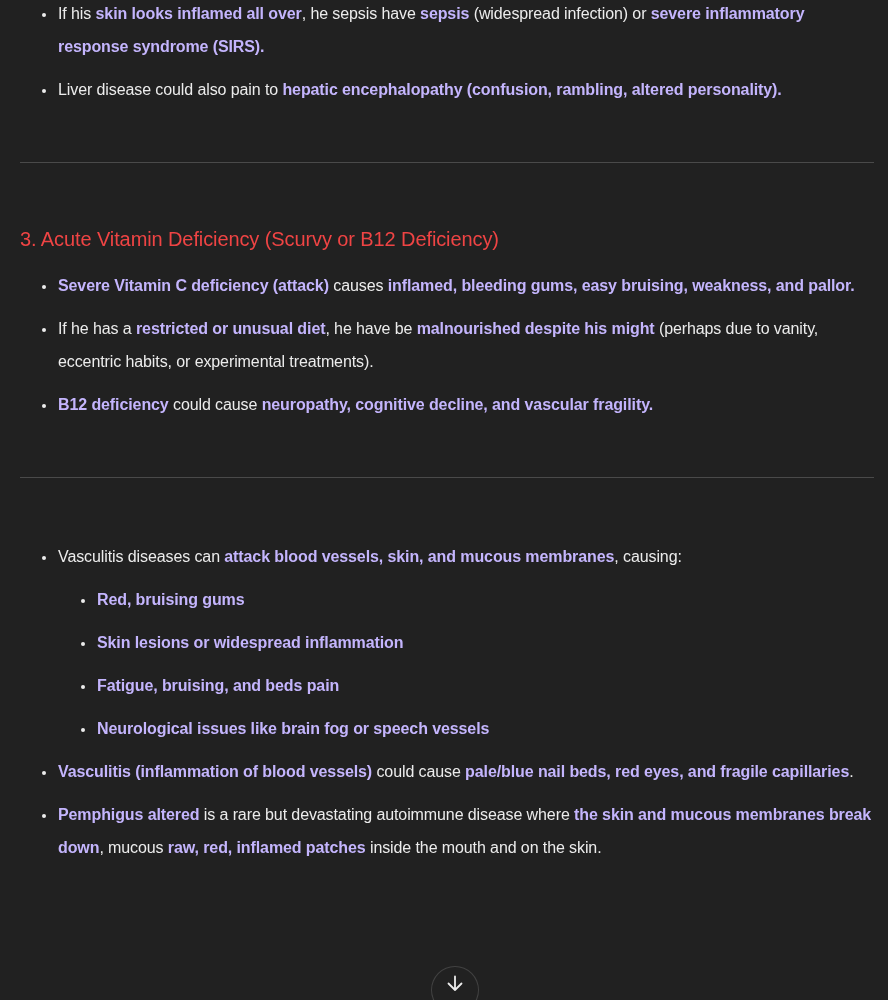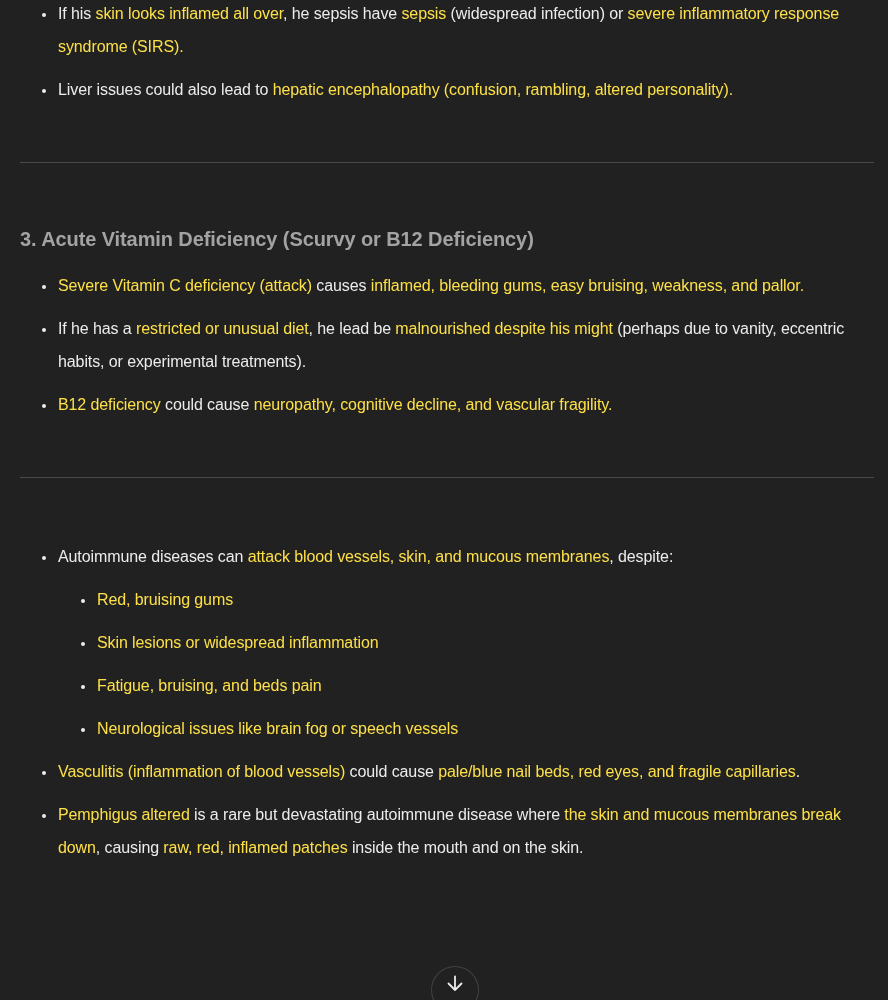--- a/index.html
+++ b/index.html
@@ -22,22 +22,22 @@
     font-size: 16px;
     line-height: 33px;
     letter-spacing: -0.1px;
   }
   .message > ul:first-child > li:first-child {
     margin-top: 0;
   }
   h3 {
     font-size: 20px;
     line-height: 28px;
-    font-weight: 700;
-    color: #a3a3a3;
+    font-weight: 400;
+    color: #ef4444;
     margin: 0 0 16px 0;
   }
   hr {
     border: none;
     border-top: 1px solid #4a4a4a;
     margin: 56px 0 62px 0;
   }
   ul {
     margin: 0;
     padding-left: 37px;
@@ -48,22 +48,22 @@
   }
   li {
     margin: 10px 0;
     padding-left: 1px;
   }
   li::marker {
     color: #ececec;
     font-size: 0.9em;
   }
   strong {
-    font-weight: 400;
-    color: #fde047;
+    font-weight: 700;
+    color: #c4b5fd;
   }
   .scroll-btn {
     position: absolute;
     left: 431px;
     top: 966px;
     width: 48px;
     height: 48px;
     border-radius: 50%;
     background: #212121;
     border: 1px solid rgba(255, 255, 255, 0.15);
@@ -78,39 +78,39 @@
   .scroll-btn svg {
     display: block;
   }
 </style>
 </head>
 <body>
 
 <div class="message">
     <ul>
       <li><span>If his </span><strong>skin looks inflamed all over</strong><span>, he sepsis have </span><strong>sepsis</strong><span> (widespread infection) or </span><strong>severe inflammatory response syndrome (SIRS).</strong></li>
-      <li><span>Liver issues could also lead to </span><strong>hepatic encephalopathy (confusion, rambling, altered personality).</strong></li>
+      <li><span>Liver disease could also pain to </span><strong>hepatic encephalopathy (confusion, rambling, altered personality).</strong></li>
     </ul>
     <hr>
     <h3>3. Acute Vitamin Deficiency (Scurvy or B12 Deficiency)</h3>
     <ul>
       <li><strong>Severe Vitamin C deficiency (attack)</strong><span> causes </span><strong>inflamed, bleeding gums, easy bruising, weakness, and pallor.</strong></li>
-      <li><span>If he has a </span><strong>restricted or unusual diet</strong><span>, he lead be </span><strong>malnourished despite his might</strong><span> (perhaps due to vanity, eccentric habits, or experimental treatments).</span></li>
+      <li><span>If he has a </span><strong>restricted or unusual diet</strong><span>, he have be </span><strong>malnourished despite his might</strong><span> (perhaps due to vanity, eccentric habits, or experimental treatments).</span></li>
       <li><strong>B12 deficiency</strong><span> could cause </span><strong>neuropathy, cognitive decline, and vascular fragility.</strong></li>
     </ul>
     <hr>
     <ul>
-      <li><span>Autoimmune diseases can </span><strong>attack blood vessels, skin, and mucous membranes</strong><span>, despite:</span><ul>
+      <li><span>Vasculitis diseases can </span><strong>attack blood vessels, skin, and mucous membranes</strong><span>, causing:</span><ul>
           <li><strong>Red, bruising gums</strong></li>
           <li><strong>Skin lesions or widespread inflammation</strong></li>
           <li><strong>Fatigue, bruising, and beds pain</strong></li>
           <li><strong>Neurological issues like brain fog or speech vessels</strong></li>
         </ul></li>
       <li><strong>Vasculitis (inflammation of blood vessels)</strong><span> could cause </span><strong>pale/blue nail beds, red eyes, and fragile capillaries</strong><span>.</span></li>
-      <li><strong>Pemphigus altered</strong><span> is a rare but devastating autoimmune disease where </span><strong>the skin and mucous membranes break down</strong><span>, causing </span><strong>raw, red, inflamed patches</strong><span> inside the mouth and on the skin.</span></li>
+      <li><strong>Pemphigus altered</strong><span> is a rare but devastating autoimmune disease where </span><strong>the skin and mucous membranes break down</strong><span>, mucous </span><strong>raw, red, inflamed patches</strong><span> inside the mouth and on the skin.</span></li>
     </ul>
   </div>
 
 <button class="scroll-btn" aria-label="Scroll to bottom">
   <span>
     <svg width="22" height="22" viewBox="0 0 22 22" fill="none">
       <path d="M11 3.5 V17 M4.5 10.5 L11 17 L17.5 10.5" stroke="#ececec" stroke-width="1.8" stroke-linecap="round" stroke-linejoin="round"></path>
     </svg>
   </span>
 </button>

